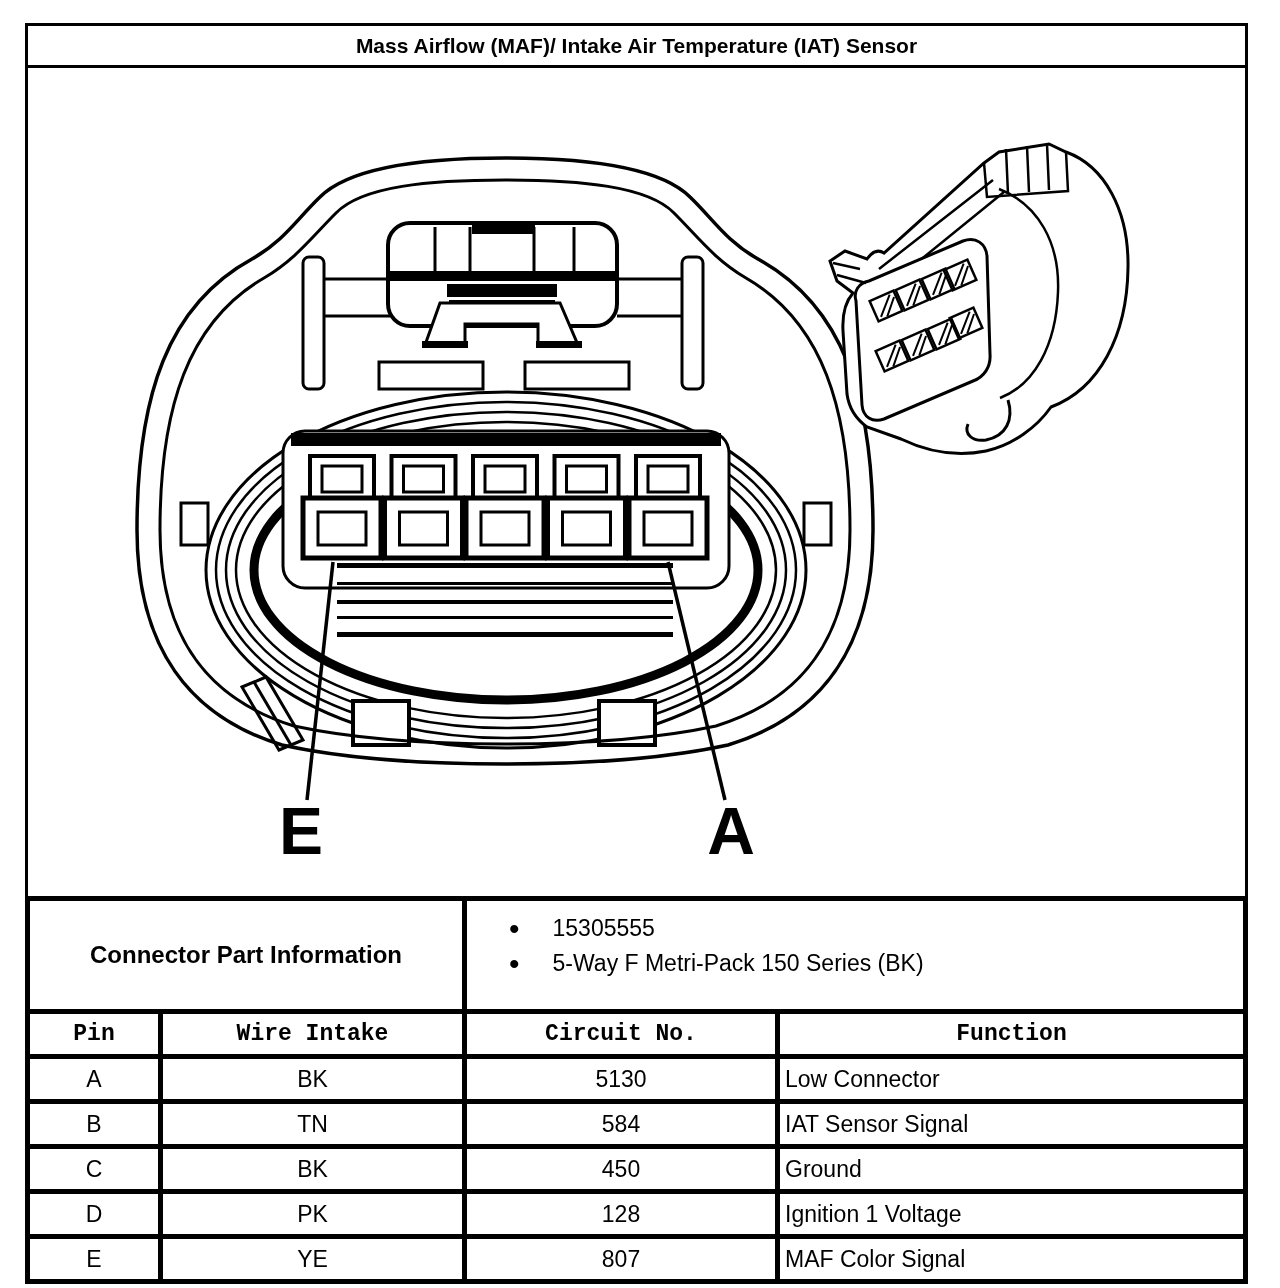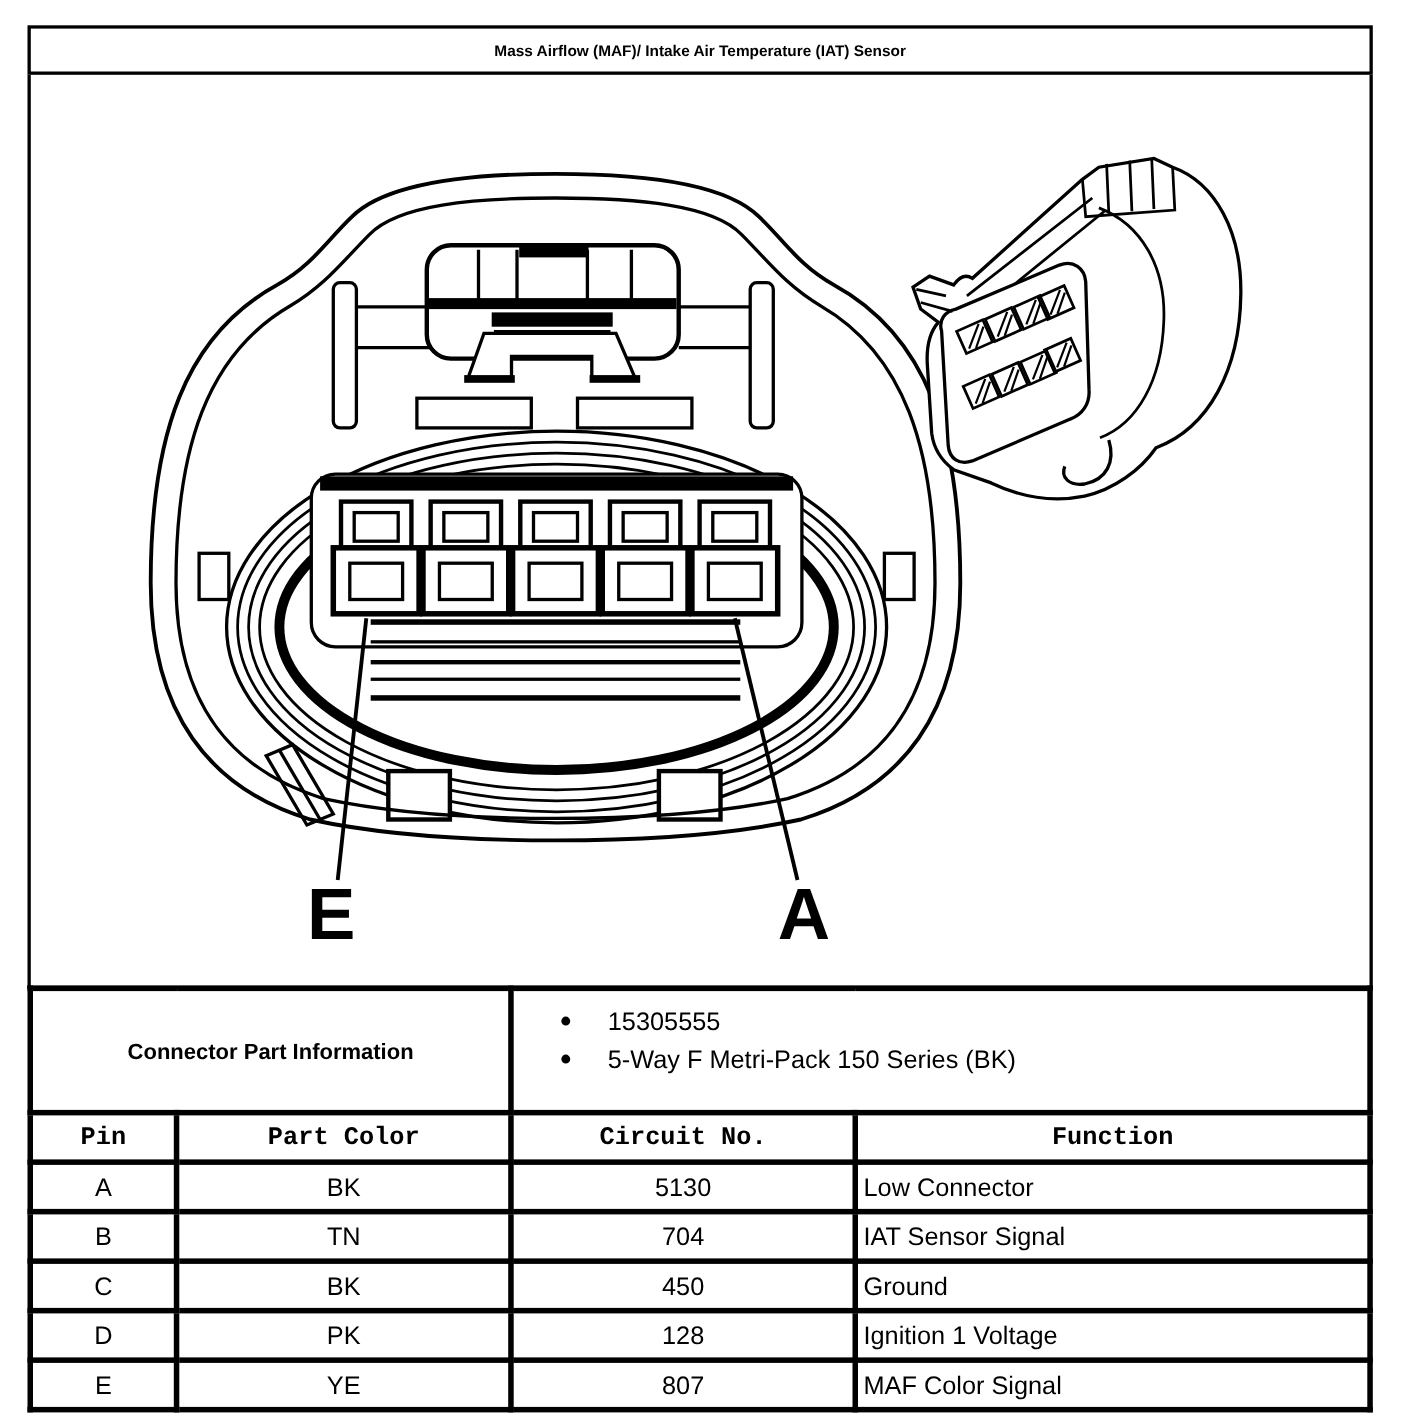--- a/index.html
+++ b/index.html
@@ -1,30 +1,30 @@
 <!DOCTYPE html>
 <html><head>
 <meta charset="utf-8">
 <style>
   html,body{margin:0;padding:0;background:#ffffff;}
   .page{position:relative;width:1280px;height:1288px;background:#ffffff;
         font-family:"Liberation Sans",sans-serif;color:#000;}
   .title-box{position:absolute;left:25px;top:23px;width:1217px;height:39px;
         border:3px solid #000;display:flex;align-items:center;justify-content:center;}
-  .title-box span{font-weight:bold;font-size:14px;}
+  .title-box span{font-weight:bold;font-size:21px;}
   .diagram-box{position:absolute;left:25px;top:68px;width:1217px;height:828px;
         border:3px solid #000;border-top:none;}
   .diagram-box svg{display:block;width:1217px;height:828px;}
   .pin-table{position:absolute;left:25px;top:896px;width:1223px;
         border-collapse:collapse;table-layout:fixed;}
   .pin-table td,.pin-table th{border:5px solid #000;font-size:23px;
         text-align:center;vertical-align:middle;padding:0;overflow:hidden;}
   .pin-table th{font-weight:bold;font-family:Liberation Mono, monospace;}
   .cpi-row td{height:108px;}
-  .cpi-label{font-weight:bold;font-size:20px;margin-top:12px;}
+  .cpi-label{font-weight:bold;font-size:24px;margin-top:12px;}
   .cpi-cell{vertical-align:top !important;text-align:left !important;}
   .cpi-bullets{padding:10px 0 0 42px;}
   .bullet-line{display:flex;gap:33px;line-height:35px;font-size:23px;align-items:center;}
   .bullet-dot{font-size:30px;line-height:35px;}
   .hdr-row th{height:40px;}
   .data-row td{height:40px;}
   .fn-cell{text-align:left !important;padding-left:5px !important;}
   svg text.pinlabel{font-family:"Liberation Sans",sans-serif;font-weight:bold;font-size:66px;}
   svg .ln{stroke:#000;fill:none;}
   svg .wfill{fill:#fff;stroke:#000;}
@@ -214,34 +214,34 @@
             </div>
             <div class="bullet-line">
               <span class="bullet-dot">•</span>
               <span>5-Way F Metri-Pack 150 Series (BK)</span>
             </div>
           </div>
         </td>
       </tr>
       <tr class="hdr-row">
         <th>Pin</th>
-        <th>Part Color</th>
+        <th>Wire Intake</th>
         <th>Circuit No.</th>
         <th>Function</th>
       </tr>
       <tr class="data-row">
         <td>A</td>
         <td>BK</td>
         <td>5130</td>
         <td class="fn-cell">Low Connector</td>
       </tr>
       <tr class="data-row">
         <td>B</td>
         <td>TN</td>
-        <td>704</td>
+        <td>584</td>
         <td class="fn-cell">IAT Sensor Signal</td>
       </tr>
       <tr class="data-row">
         <td>C</td>
         <td>BK</td>
         <td>450</td>
         <td class="fn-cell">Ground</td>
       </tr>
       <tr class="data-row">
         <td>D</td>

